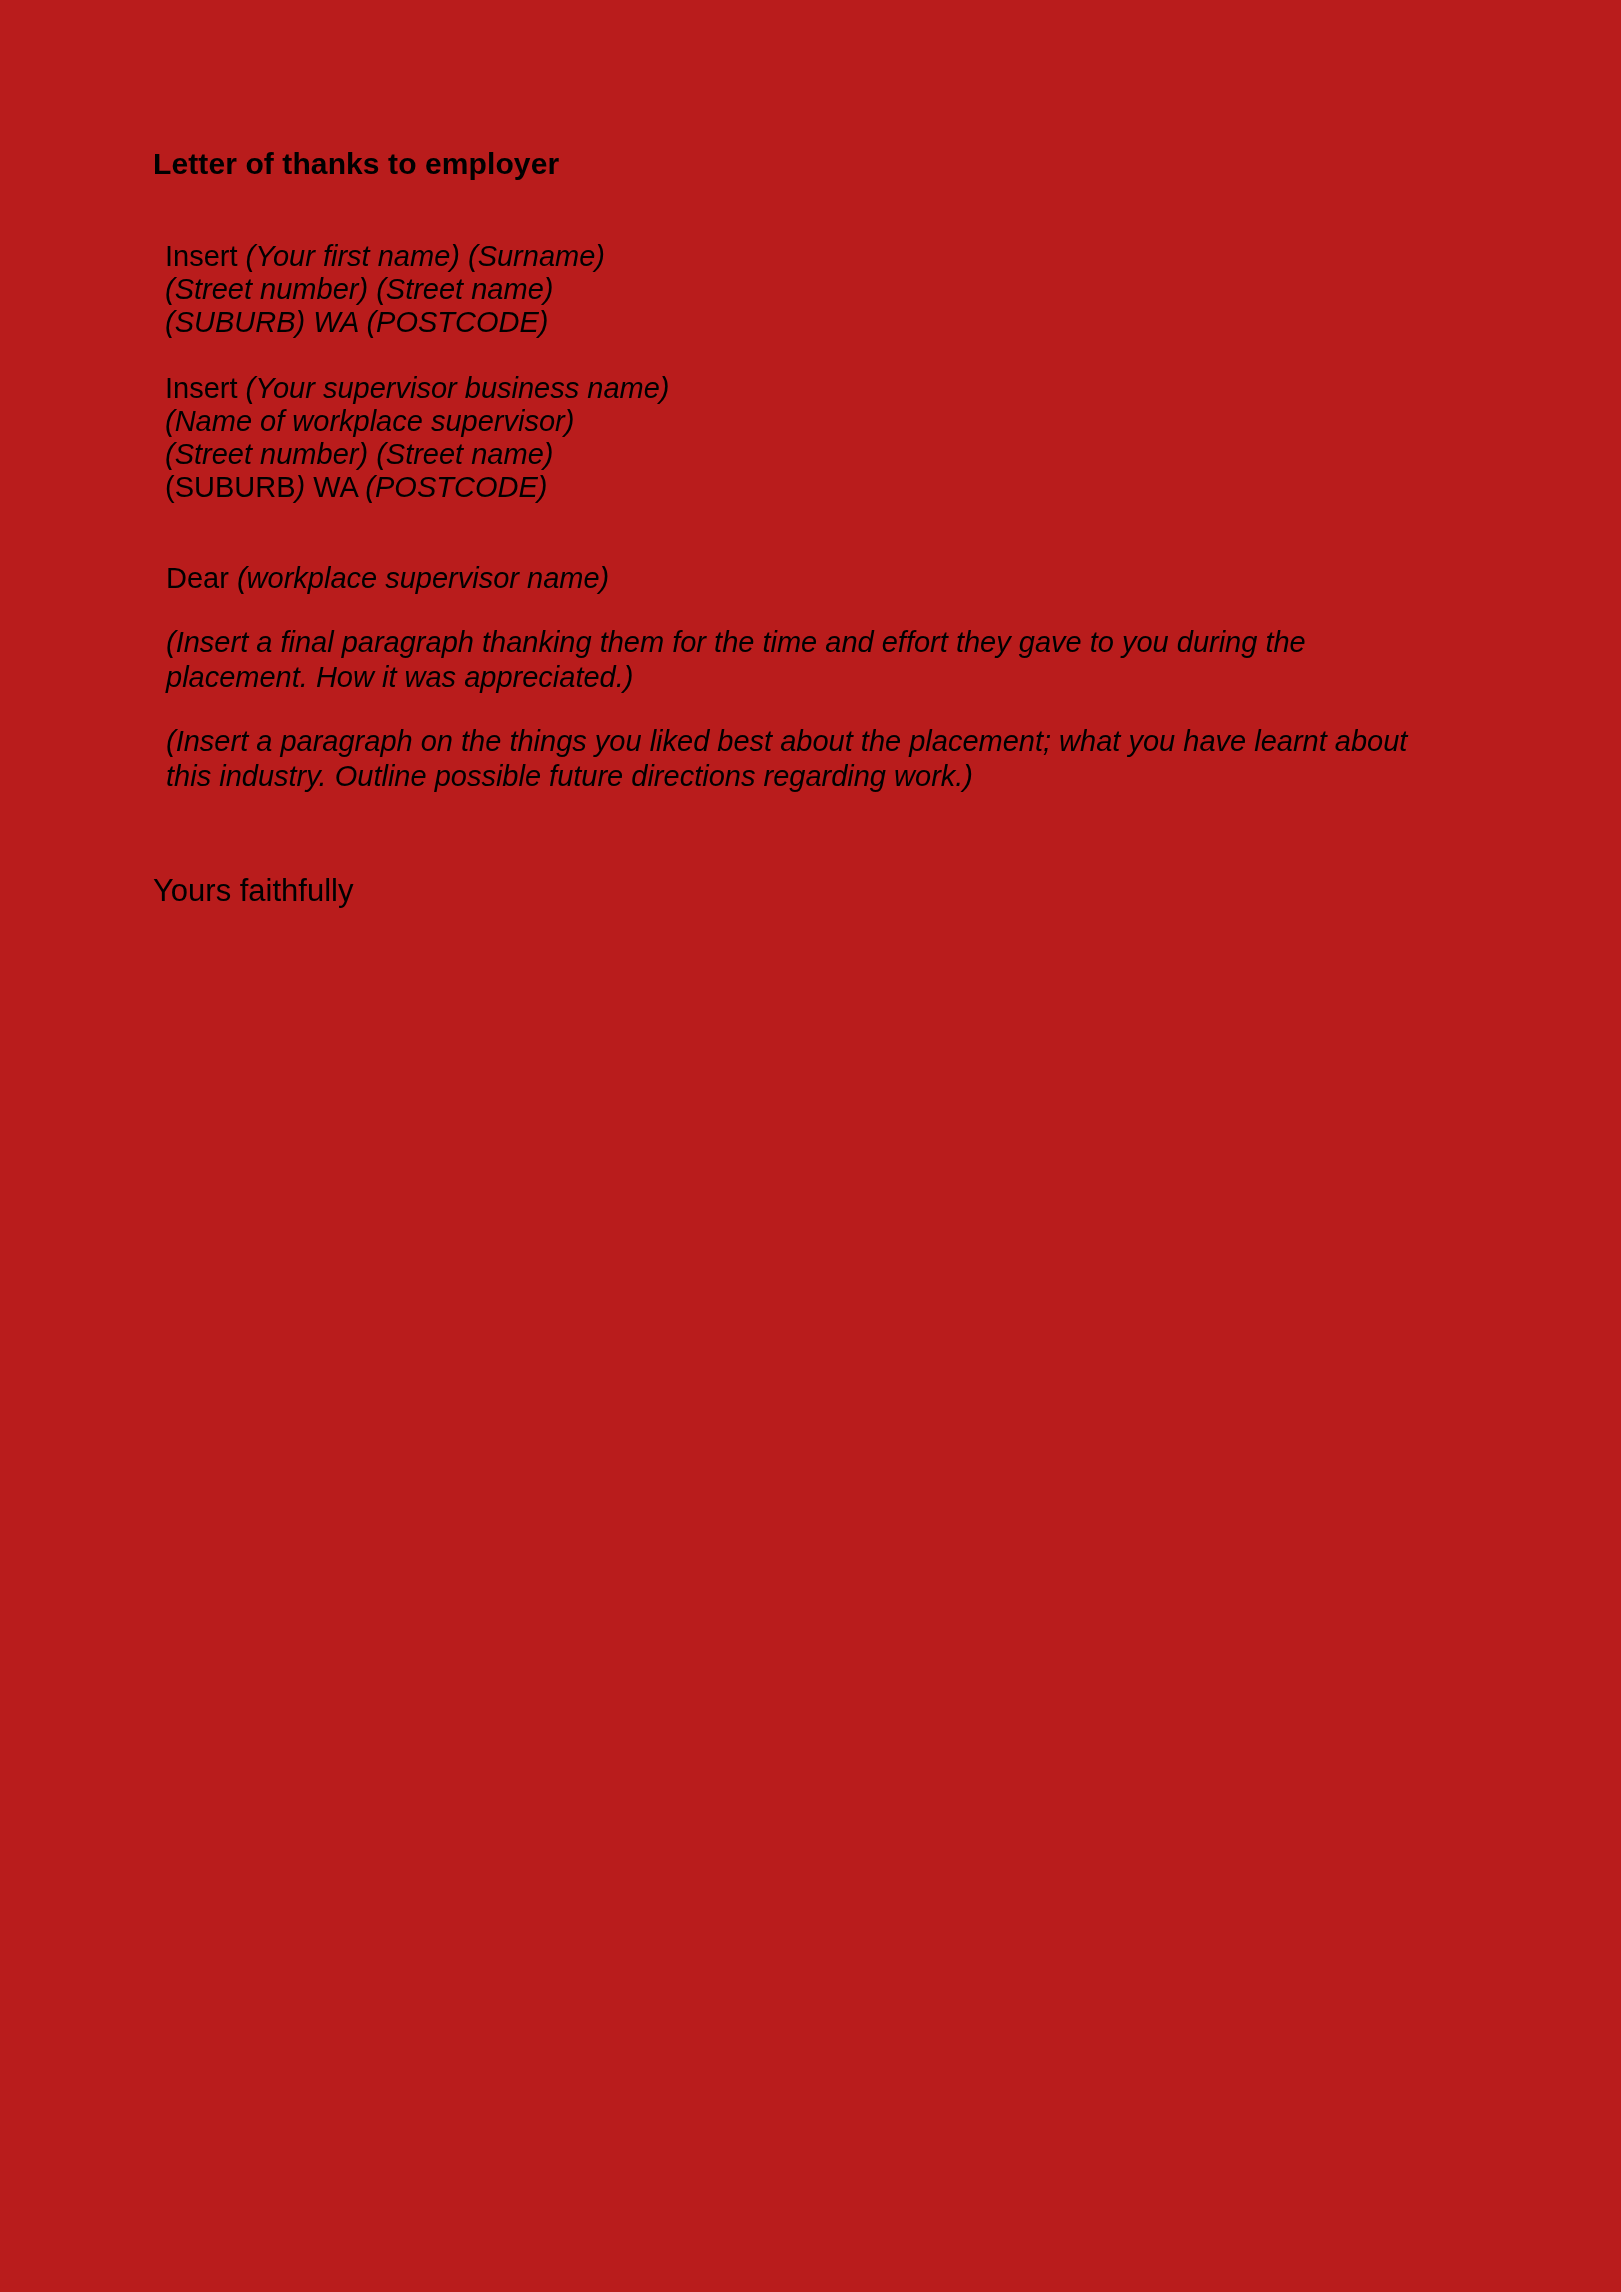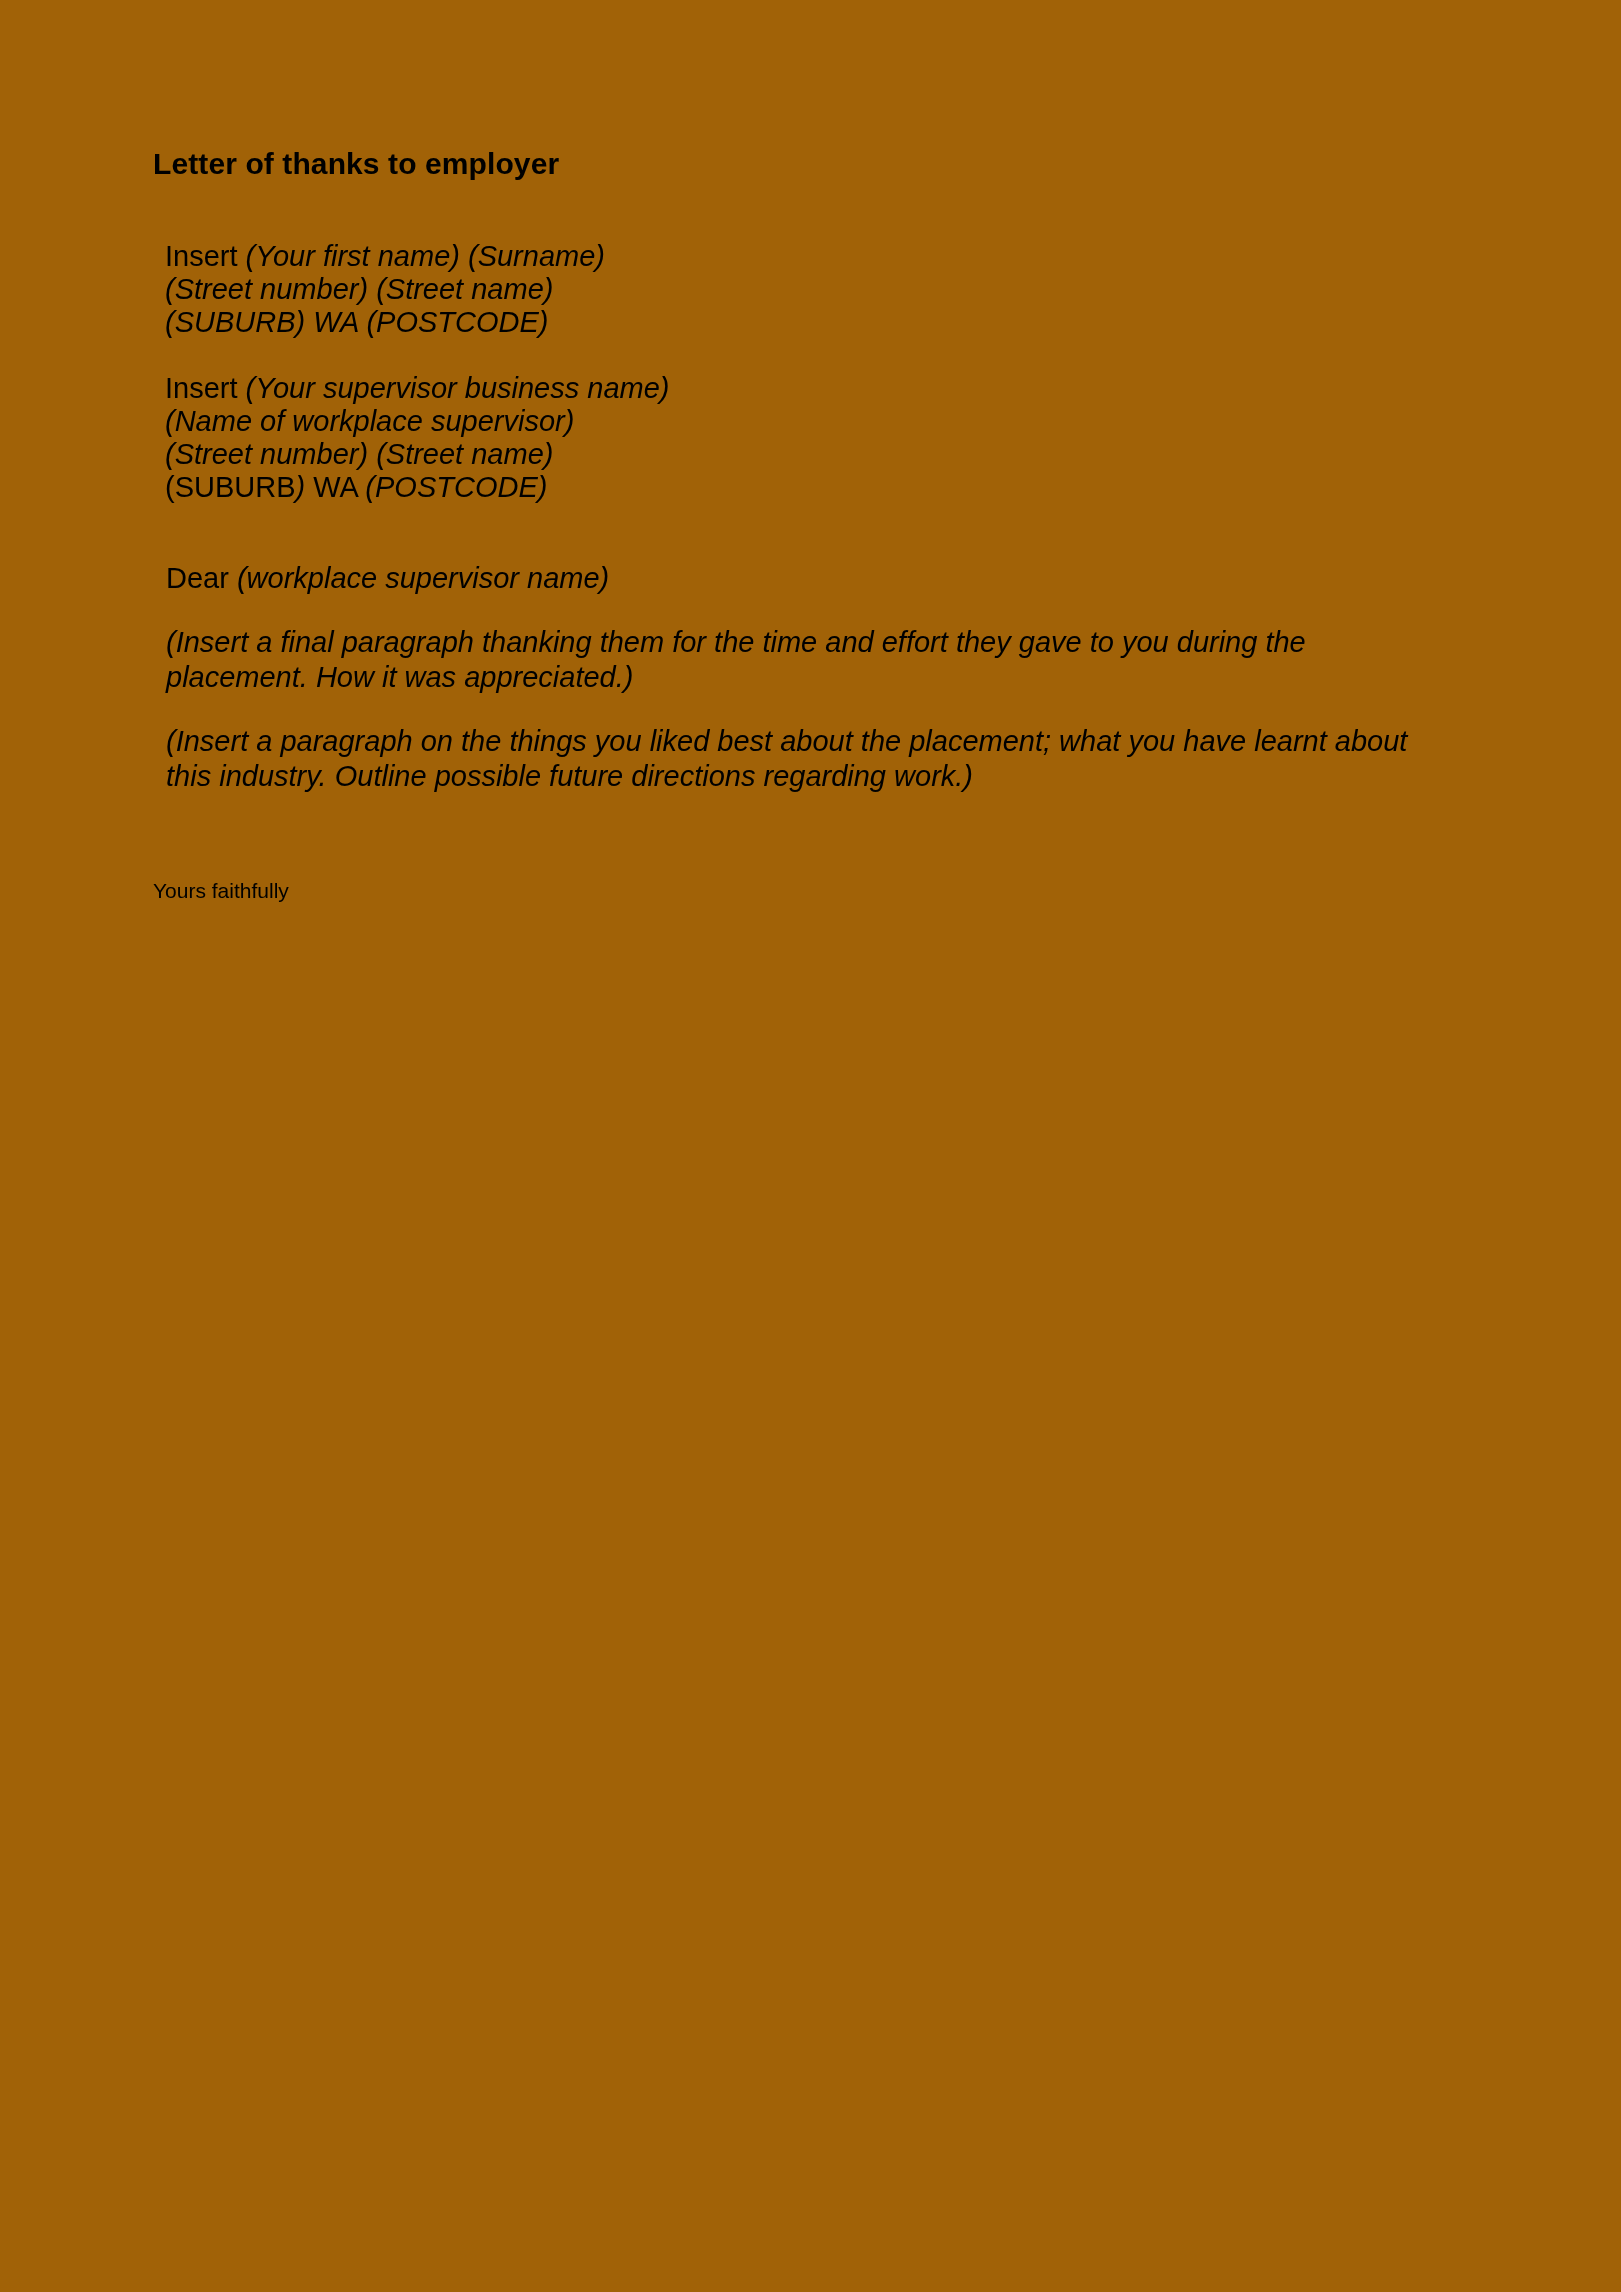--- a/index.html
+++ b/index.html
@@ -12,21 +12,21 @@
   body {
     font-family: "Liberation Sans", sans-serif;
     color: #000000;
     -webkit-font-smoothing: antialiased;
   }
 
   .page {
     position: relative;
     width: 1621px;
     height: 2293px;
-    background: #a16207;
+    background: #b91c1c;
     box-sizing: border-box;
     overflow: hidden;
     padding-left: 37px;
   }
 
   .content {
     position: absolute;
     left: 153px;
     top: 147px;
     width: 1304px;
@@ -74,21 +74,21 @@
   .up {
     font-style: normal;
   }
 
   .addr-line {
     display: block;
     white-space: pre-wrap;
   }
 
   .closing {
-    font-size: 21px;
+    font-size: 31px;
     line-height: 35px;
     margin: 0;
     color: #000000;
   }
 
   .spacer-before-closing {
     height: 66px;
   }
 
   .p-italic {

